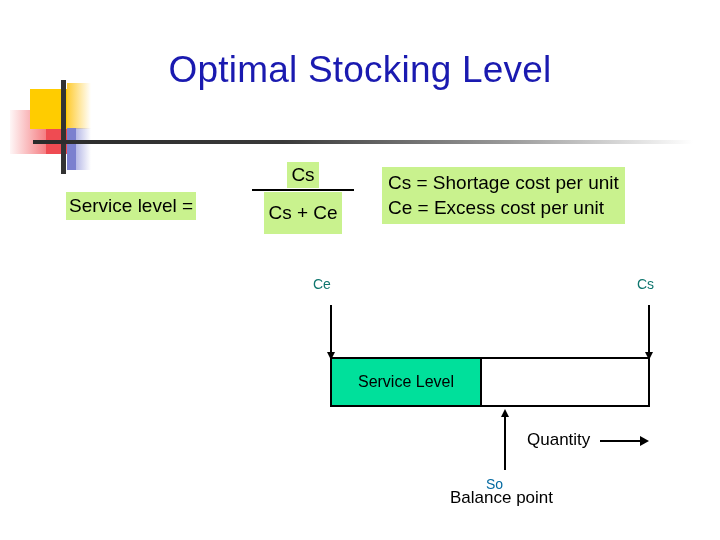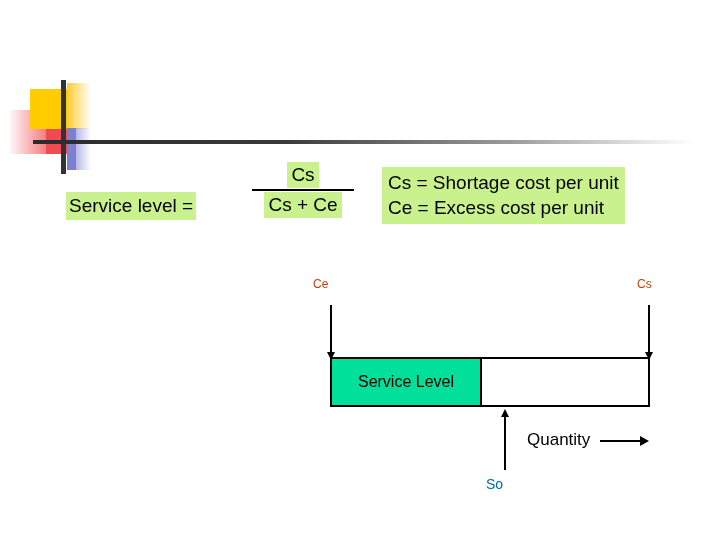--- a/index.html
+++ b/index.html
@@ -105,40 +105,40 @@
     white-space: nowrap;
   }
   .frac-bar {
     width: 102px;
     height: 2px;
     background: #000000;
     margin: 1px 0 1px 0;
   }
   .frac-den {
     display: inline-block;
-    padding: 1px 4px;
+    padding: 9px 4px;
     line-height: 24px;
     white-space: nowrap;
   }
   .legend {
     position: absolute;
     left: 382px; top: 167px;
     padding: 3px 6px 4px 6px;
     font-size: 19px;
     line-height: 25px;
     color: #000000;
     white-space: nowrap;
   }
 
   
   .axis-label {
     position: absolute;
-    font-size: 12px;
+    font-size: 14px;
     line-height: 17px;
-    color: #c2410c;
+    color: #0f766e;
     white-space: nowrap;
   }
   .lbl-ce { left: 313px; top: 276px; }
   .lbl-cs { left: 637px; top: 276px; }
 
   .arrow-down {
     position: absolute;
     width: 2px;
     background: #000000;
   }
@@ -252,20 +252,21 @@
 
   <div class="deco deco-red"></div>
   <div class="deco deco-red2"></div>
   <div class="deco deco-yellow"></div>
   <div class="deco deco-yellow-fade"></div>
   <div class="deco deco-blue"></div>
   <div class="deco deco-blue2"></div>
   <div class="deco deco-vline"></div>
   <div class="deco deco-hline"></div>
 
+  <div class="slide-title">Optimal Stocking Level</div>
 
   <div class="service-label hl-green">Service level =</div>
 
   <div class="fraction">
     <span class="frac-num hl-green">Cs</span>
     <div class="frac-bar"></div>
     <span class="frac-den hl-green">Cs + Ce</span>
   </div>
 
   <div class="legend hl-green">
@@ -286,14 +287,15 @@
   </div>
 
   <div class="arrow-up arr-so"></div>
 
   <div class="quantity-wrap">
     <span class="quantity-text">Quantity</span>
     <span class="quantity-arrow"></span>
   </div>
 
   <div class="so-label">So</div>
+  <div class="balance-label">Balance point</div>
 
 </div>
 
 </body></html>

